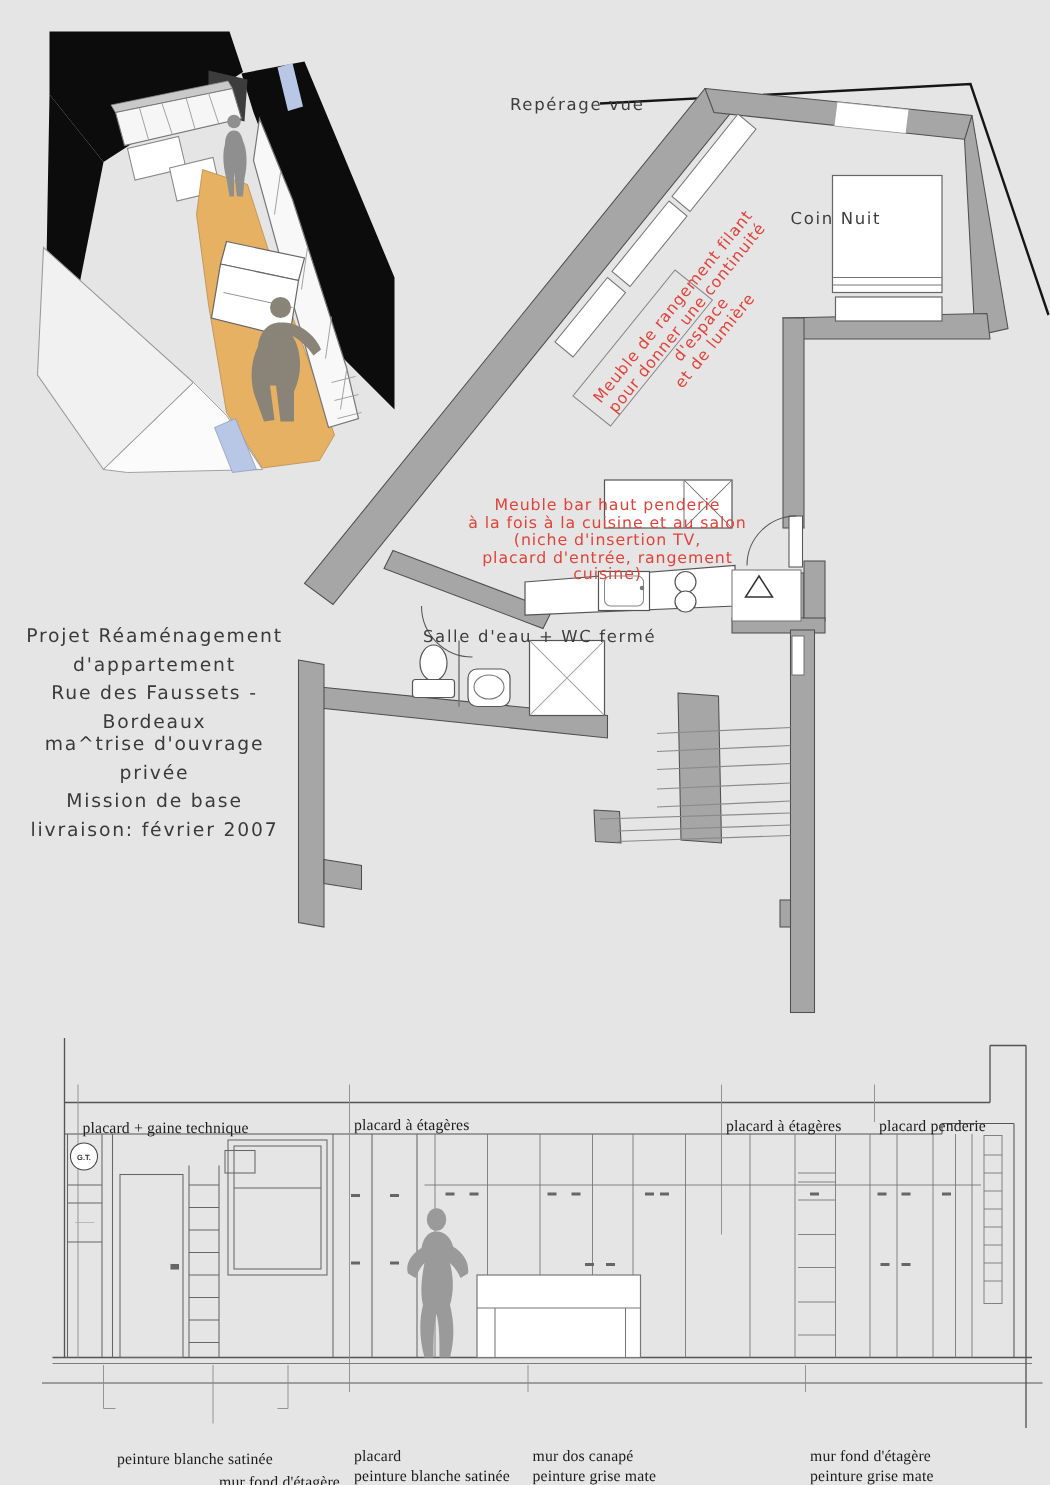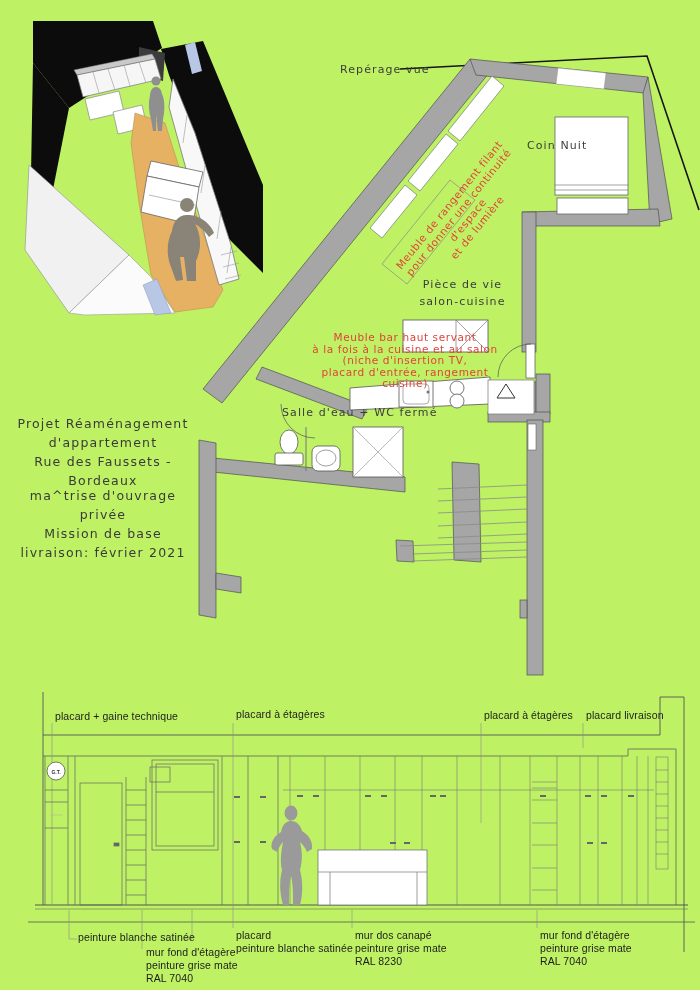--- a/index.html
+++ b/index.html
@@ -1,27 +1,27 @@
 <!DOCTYPE html>
 <html><head>
 <meta charset="utf-8">
 <style>
   html,body{margin:0;padding:0;background:#ffffff;}
-  #page{position:relative;width:700px;height:990px;background:#bef264;overflow:hidden;
+  #page{position:relative;width:700px;height:990px;background:#e5e5e5;overflow:hidden;
         font-family:"DejaVu Sans",sans-serif;}
   svg{position:absolute;overflow:visible;}
   .lbl{position:absolute;color:#3d3d3d;font-family:"DejaVu Sans",sans-serif;
        font-weight:400;letter-spacing:1.1px;font-size:11px;white-space:pre;}
   .ml{white-space:pre-line;}
   .ctr{text-align:center;}
   .red{color:#e0433a;font-size:10.5px;letter-spacing:0.6px;line-height:12px;}
   .proj{position:absolute;color:#3a3a3a;font-size:12.5px;letter-spacing:1.2px;
         line-height:19px;text-align:center;white-space:pre-line;}
-  .ann{position:absolute;color:#1c1c1c;font-family:Liberation Sans, sans-serif;
-       font-size:10.5px;letter-spacing:0.1px;line-height:13px;white-space:pre-line;}
+  .ann{position:absolute;color:#1c1c1c;font-family:Liberation Serif, serif;
+       font-size:10.5px;letter-spacing:0.1px;line-height:13px;white-space:pre-line;margin-top:36px;}
   .rot{transform:rotate(-51deg);transform-origin:50% 50%;}
 </style>
 </head>
 <body>
 
 <div id="page">
 
   <svg style="left:25px;top:15px" width="245" height="300" viewBox="0 0 245 300">
     <g>
       <polygon points="8,6 128,6 137,33 44,93 8,48" fill="#0c0c0c"></polygon>
@@ -151,37 +151,35 @@
       </g>
       <g>
         <rect x="353" y="427" width="50" height="50" fill="#fff" stroke="#555" stroke-width="0.8"></rect>
         <path d="M353,427 403,477 M353,477 403,427" stroke="#999" stroke-width="0.7" fill="none"></path>
       </g>
     </g>
   </svg>
 
   <div class="lbl" style="left:340px;top:63px">Repérage vue</div>
   <div class="lbl" style="left:527px;top:139px">Coin Nuit</div>
-  <div class="lbl ml ctr" style="left:405px;top:276px;width:115px;line-height:17px">Pièce de vie
-salon-cuisine</div>
-  <div class="lbl" style="left:282px;top:406px">Salle d'eau + WC fermé</div>
+  <div class="lbl" style="left:282px;top:418px">Salle d'eau + WC fermé</div>
   <div class="lbl ml ctr red rot" style="left:363px;top:192px;width:200px">Meuble de rangement filant
 pour donner une continuité d'espace
 et de lumière</div>
-  <div class="lbl ml ctr red" style="left:310px;top:332px;width:190px;line-height:11.5px">Meuble bar haut servant
+  <div class="lbl ml ctr red" style="left:310px;top:332px;width:190px;line-height:11.5px">Meuble bar haut penderie
 à la fois à la cuisine et au salon
 (niche d'insertion TV,
 placard d'entrée, rangement cuisine)</div>
 
   <div class="proj" style="left:8px;top:414px;width:190px">Projet Réaménagement
 d'appartement
 Rue des Faussets - Bordeaux</div>
   <div class="proj" style="left:8px;top:486px;width:190px">ma^trise d'ouvrage privée
 Mission de base
-livraison: février 2021</div>
+livraison: février 2007</div>
 
   <svg style="left:0px;top:685px" width="700" height="305" viewBox="0 685 700 305">
     <g stroke="#555" fill="none" stroke-width="0.9">
       <path d="M43,692 43,905 M43,735 660,735 M660,735 660,697 M660,697 684,697 M684,697 684,952"></path>
       <path d="M43,756 628,756 M628,756 628,749 M628,749 676,749 M676,749 676,905" stroke-width="0.7"></path>
       <path d="M35,905 688,905" stroke-width="1.1"></path>
       <path d="M35,909 688,909" stroke-width="0.5"></path>
       <path d="M28,922 695,922" stroke-width="0.8"></path>
     </g>
 
@@ -259,21 +257,21 @@
                C293,884 293,893 293,905 L300,905 C303,893 303,882 300,870 C303,860 302,850 300,842
                C302,844 305,847 307,852 L312,849 C313,842 309,835 302,831 C301,826 297,821 291,821 Z"></path>
     </g>
 
     <text x="56" y="773.5" font-size="5" text-anchor="middle" fill="#333" font-family="Liberation Sans, sans-serif" font-weight="bold">G.T.</text>
   </svg>
 
   <div class="ann" style="left:55px;top:710px">placard + gaine technique</div>
   <div class="ann" style="left:236px;top:708px">placard à étagères</div>
   <div class="ann" style="left:484px;top:709px">placard à étagères</div>
-  <div class="ann" style="left:586px;top:709px">placard livraison</div>
+  <div class="ann" style="left:586px;top:709px">placard penderie</div>
 
   <div class="ann" style="left:78px;top:931px">peinture blanche satinée</div>
   <div class="ann" style="left:146px;top:946px">mur fond d'étagère
 peinture grise mate
 RAL 7040</div>
   <div class="ann" style="left:236px;top:929px">placard
 peinture blanche satinée</div>
   <div class="ann" style="left:355px;top:929px">mur dos canapé
 peinture grise mate
 RAL 8230</div>

